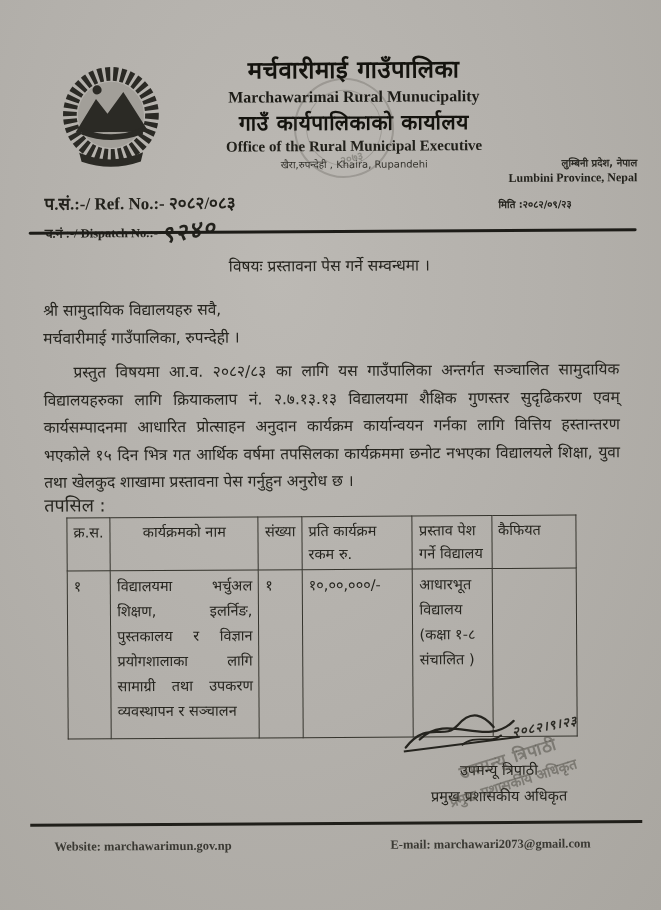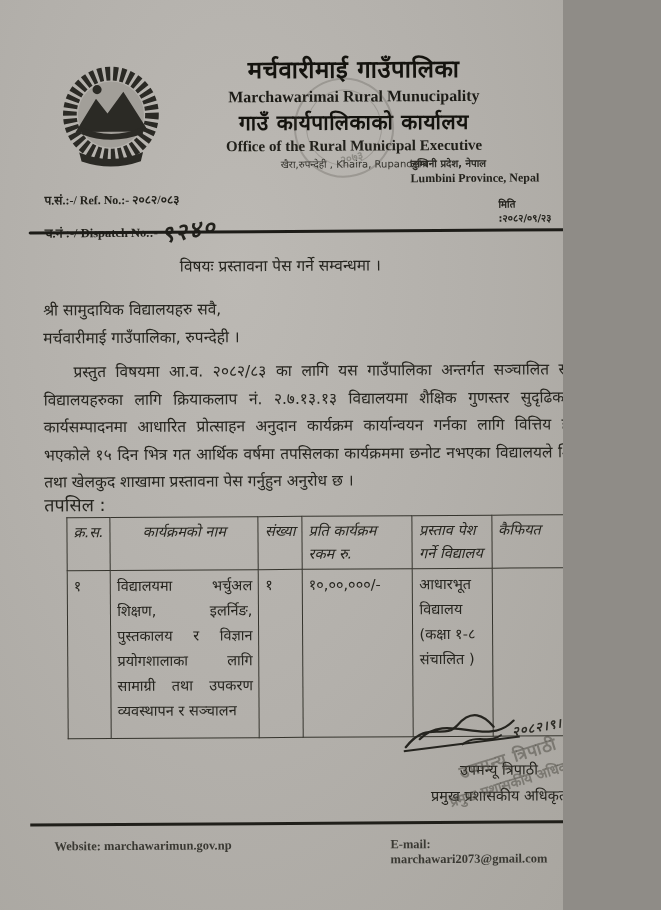--- a/index.html
+++ b/index.html
@@ -1,70 +1,70 @@
 <!DOCTYPE html>
 <html><head>
 <meta charset="utf-8">
 <style>
   * { margin:0; padding:0; box-sizing:border-box; }
   html,body { background:#8f8c87; }
   .scan {
-    position:relative; width:563px; height:910px; overflow:hidden;
+    position:relative; width:661px; height:910px; overflow:hidden;
     background: radial-gradient(ellipse at 42% 30%, #bcb9b4 0%, #b3b0ab 50%, #a9a6a0 100%);
     font-family:"DejaVu Sans", sans-serif;
     color:#26251f;
   }
   .content { position:absolute; inset:0; transform:rotate(-0.35deg); }
 
   
   .logo { position:absolute; left:56px; top:60px; width:114px; height:114px; opacity:.92; }
   .hdr-center { position:absolute; left:170px; top:52px; width:372px; text-align:center; }
   .t-np1 { font-size:24px; font-weight:bold; color:#14130e; letter-spacing:.5px; }
   .t-en1 { font-size:16px; font-weight:bold; font-family:"Liberation Serif","DejaVu Serif",serif; color:#1d1c17; margin-top:3px; }
   .t-np2 { font-size:21px; font-weight:bold; color:#14130e; margin-top:2px; letter-spacing:.5px; }
   .t-en2 { font-size:15px; font-weight:bold; font-family:"Liberation Serif","DejaVu Serif",serif; color:#22211b; margin-top:2px; }
   .t-addr { font-size:10px; color:#33322c; margin-top:2px; }
-  .province { position:absolute; right:22px; top:158px; text-align:left; line-height:14px; }
+  .province { position:absolute; right:22px; top:158px; text-align:right; line-height:14px; }
   .prov-np { font-size:10px; font-weight:bold; color:#2b2a24; }
   .prov-en { font-size:12px; font-weight:bold; font-family:"Liberation Serif","DejaVu Serif",serif; color:#23221c; }
 
   .hdr-stamp {
     position:absolute; left:296px; top:78px; width:100px; height:100px;
     border:2px solid rgba(72,70,62,.30); border-radius:50%;
     transform:rotate(-14deg); opacity:.85;
     display:flex; align-items:flex-end; justify-content:center;
   }
   .hdr-stamp::before {
     content:""; position:absolute; inset:10px; border:1.5px solid rgba(72,70,62,.28); border-radius:50%;
   }
   .hdr-stamp span { font-size:11px; font-weight:bold; color:rgba(72,70,62,.45); margin-bottom:10px; }
 
   
-  .refline { position:absolute; left:46px; top:190px; font-size:12px; font-weight:bold;
+  .refline { position:absolute; left:46px; top:190px; font-size:17px; font-weight:bold;
              font-family:"Liberation Serif","DejaVu Serif",serif; color:#23221c; }
   .dispatchline { position:absolute; left:46px; top:211px; font-size:12.5px; font-weight:bold;
              font-family:"Liberation Serif","DejaVu Serif",serif; color:#23221c; }
   .hand { display:inline-block; font-family:"DejaVu Sans",sans-serif; font-weight:bold; font-size:23px;
           color:#23221d; transform:rotate(-9deg) translateY(2px); letter-spacing:2px; font-style:italic; }
   .dateline { position:absolute; left:500px; top:198px; font-size:10px; font-weight:bold; color:#23221c; }
   .rule-top { position:absolute; left:30px; top:230px; width:608px; height:3px; background:#1d1c18; border-radius:2px; }
 
   
   .subject { position:absolute; left:0; top:254px; width:100%; text-align:center; font-size:15.5px; color:#26251f; }
   .addr1 { position:absolute; left:44px; top:297px; font-size:15.5px; }
   .addr2 { position:absolute; left:44px; top:325px; font-size:15.5px; }
   .bodytext { position:absolute; left:44px; top:358px; width:576px; font-size:15.5px; line-height:27.5px;
               text-align:justify; text-indent:30px; color:#26251f; }
   .tapasil { position:absolute; left:44px; top:491px; font-size:18px; }
 
   
   .tbl { position:absolute; left:66px; top:516px; width:510px; border-collapse:collapse; }
   .tbl td, .tbl th { border:1.4px solid #35342d; font-size:14.5px; font-weight:normal;
                      padding:3px 6px; vertical-align:top; text-align:left; color:#26251f; line-height:25px; }
-  .tbl th { line-height:23px;font-style:italic; }
+  .tbl th { line-height:23px; }
   .tbl .c-name { text-align:justify; }
   .tbl .row-data td { height:168px; }
 
   
   .sigblock { position:absolute; left:372px; top:712px; width:250px; text-align:center; }
   .scribble { position:relative; height:48px; }
   .scribble svg { position:absolute; left:28px; top:0; }
   .sig-date { position:absolute; left:138px; top:6px; font-size:13px; font-weight:bold; color:#2c2b25;
               transform:rotate(-10deg); font-style:italic; letter-spacing:1px; }
   .sig-name { font-size:14.5px; color:#23221c; margin-top:0px; }

